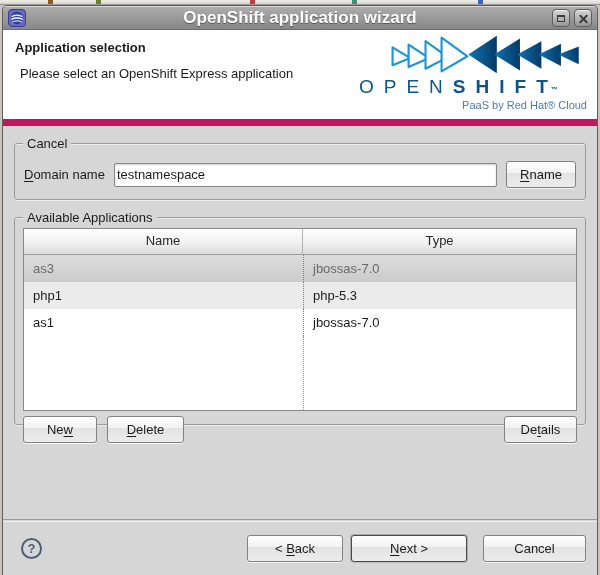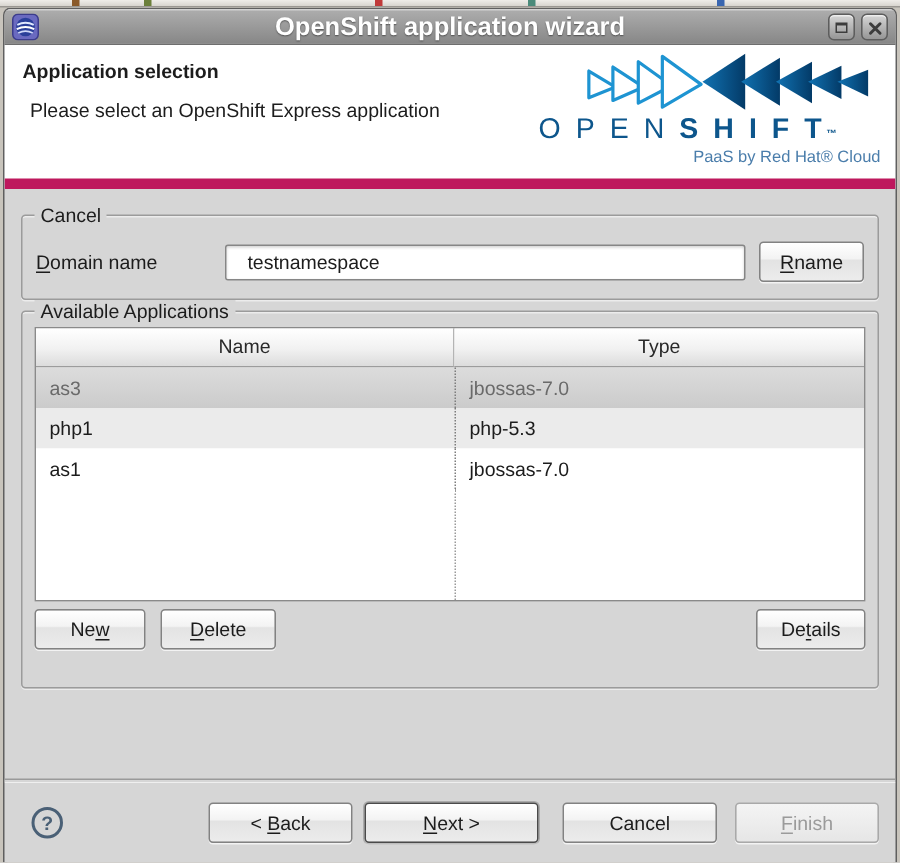--- a/index.html
+++ b/index.html
@@ -94,36 +94,36 @@
   }
   .group-legend {
     position: absolute; top: -8px; left: 8px;
     background: #d6d6d6; padding: 0 4px; font-size: 13px; color: #1c1c1c;
   }
 
   .domain-group { margin-top: 17px; height: 57px; display: flex; align-items: center; padding: 6px 9px 0 9px; gap: 9px; }
   .field-label { white-space: nowrap; }
   .text-input {
     flex: 1; height: 24px; border: 1px solid #868686; border-radius: 2px;
-    padding: 2px 14px; font: 13px "Liberation Sans", sans-serif; color: #1c1c1c;
-    background: #ffffff; box-shadow: inset 0 1px 2px rgba(0,0,0,.18); margin-left: 36px;
+    padding: 2px 2px; font: 13px "Liberation Sans", sans-serif; color: #1c1c1c;
+    background: #ffffff; box-shadow: inset 0 1px 2px rgba(0,0,0,.18);
   }
 
   .btn {
     font: 13px "Liberation Sans", sans-serif; color: #1c1c1c;
     border: 1px solid #828282; border-radius: 3px;
     background: linear-gradient(#ffffff 0%, #f3f3f3 42%, #e3e3e3 46%, #ececec 100%);
     box-shadow: 0 1px 0 rgba(255,255,255,.7);
     height: 27px; padding: 0 13px; white-space: nowrap;
   }
   .btn-default { border-color: #4a4a4a; box-shadow: 0 0 0 1px rgba(90,90,90,.35), 0 1px 0 rgba(255,255,255,.7); }
   .btn-disabled { color: #9b9b9b; border-color: #a9a9a9; background: linear-gradient(#f4f4f4, #e6e6e6); }
   .mn { text-decoration: underline; text-underline-offset: 2px; }
 
-  .apps-group { margin-top: 7px; height: 252px; padding: 10px 8px 0 8px; }
+  .apps-group { margin-top: 17px; height: 208px; padding: 10px 8px 0 8px; }
   .table { border: 1px solid #8a8a8a; background: #ffffff; height: 183px; display: flex; flex-direction: column; text-align: center; }
   .t-head { display: grid; grid-template-columns: 279px 1fr; flex: 0 0 26px; }
   .t-head-cell {
     background: linear-gradient(#ffffff 0%, #f1f1f1 55%, #dcdcdc 100%);
     border-bottom: 1px solid #9c9c9c; border-right: 1px solid #b4b4b4;
     padding: 4px 9px; font-size: 13px; color: #2a2a2a;
   }
   .t-head-cell:last-child { border-right: none; }
   .t-row { display: grid; grid-template-columns: 279px 1fr; flex: 0 0 27px; align-items: center; }
   .t-cell { padding: 0 9px; font-size: 13px; height: 100%; display: flex; align-items: center; }
@@ -275,17 +275,16 @@
       </div>
     </div>
 
     <div class="footer-sep"></div>
     <div class="footer">
       <button class="help-btn">?</button>
       <span class="grow"></span>
       <button class="btn btn-back"><span>&lt; </span><span class="mn">B</span><span>ack</span></button>
       <button class="btn btn-next btn-default"><span></span><span class="mn">N</span><span>ext &gt;</span></button>
       <button class="btn btn-cancel"><span>Cancel</span><span class="mn"></span><span></span></button>
-      <button class="btn btn-finish btn-disabled"><span></span><span class="mn">F</span><span>inish</span></button>
     </div>
 
   </div>
 </div>
 
 </body></html>

